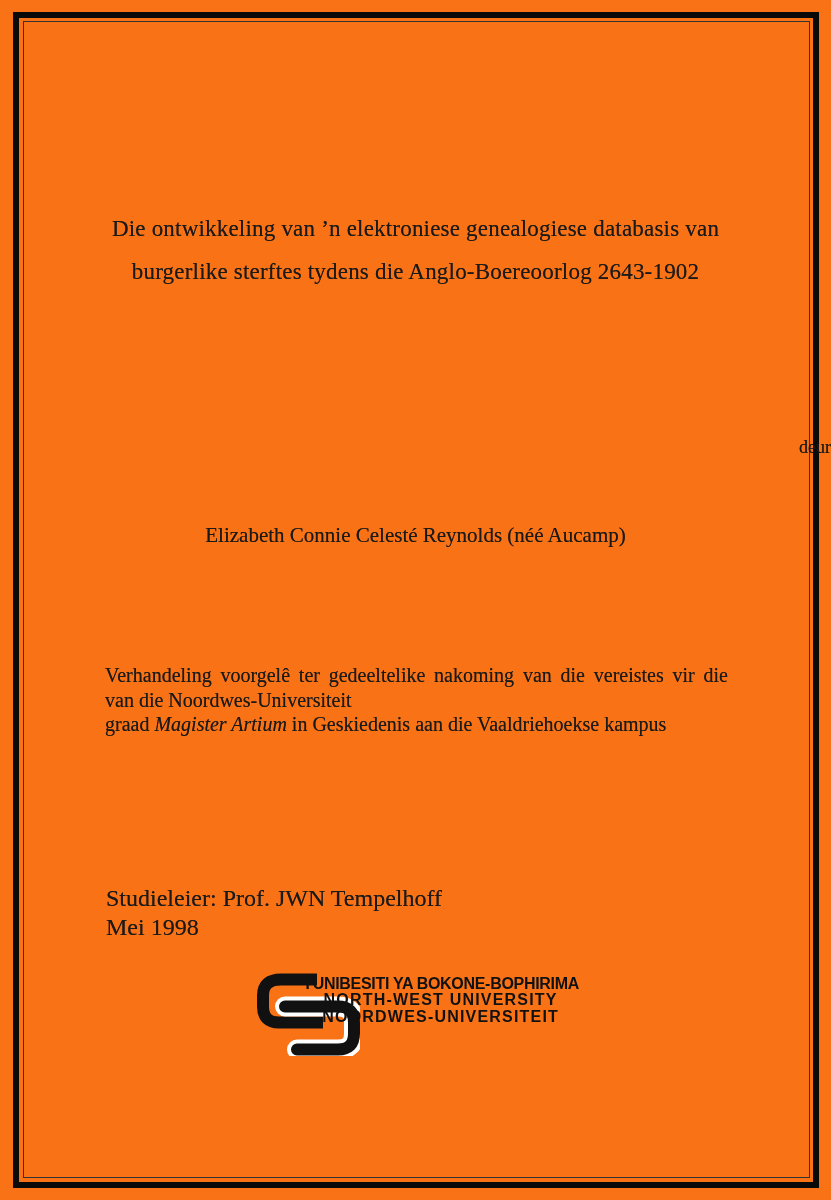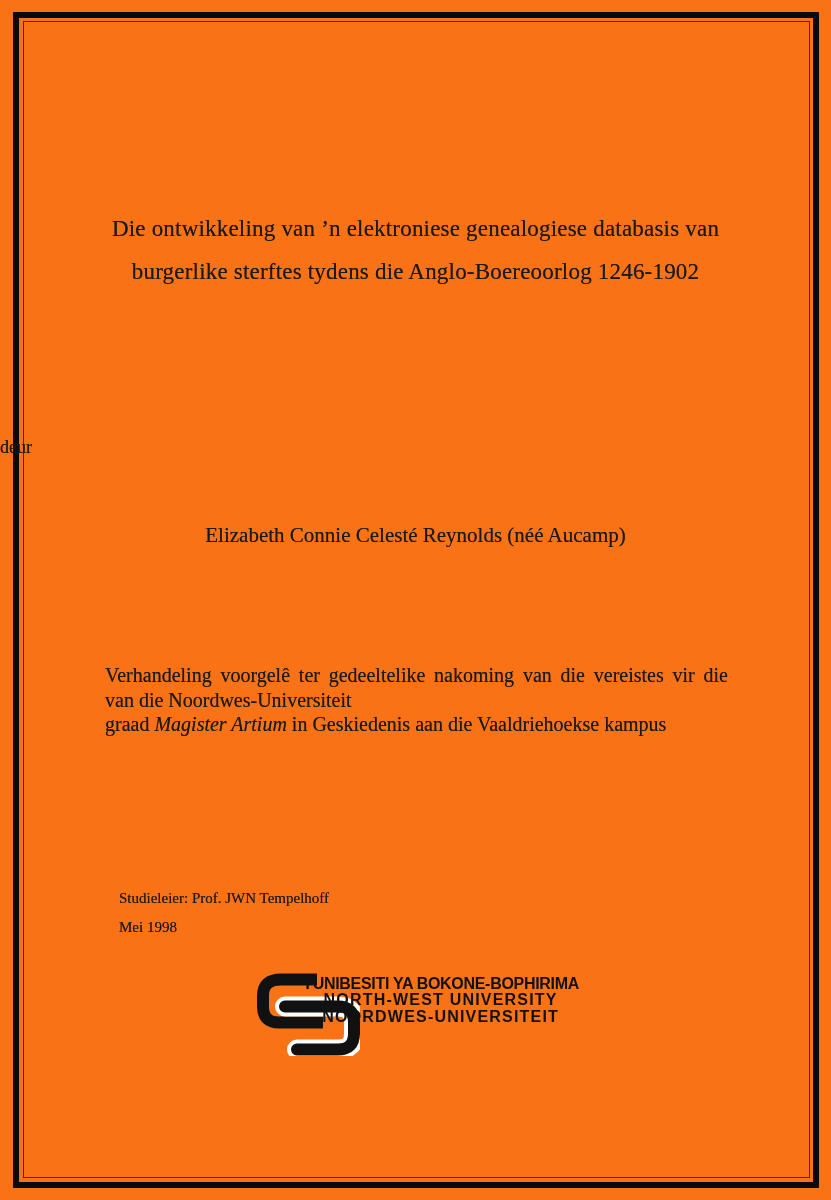--- a/index.html
+++ b/index.html
@@ -33,21 +33,21 @@
     top: 207px; left: 70px; right: 70px;
     text-align: center;
     font-size: 23px;
     line-height: 43px;
     letter-spacing: 0.2px;
   }
 
   .byline {
     position: absolute;
     top: 437px; left: 0; right: 0;
-    text-align: left;
+    text-align: right;
     font-size: 18px;
   }
 
   .author {
     position: absolute;
     top: 523px; left: 0; right: 0;
     text-align: center;
     font-size: 21px;
   }
 
@@ -59,22 +59,22 @@
     line-height: 24.5px;
   }
   .justify-line {
     text-align: justify;
     text-align-last: justify;
   }
   .submission em { font-style: italic; }
 
   .supervisor-block {
     position: absolute;
-    top: 884px; left: 119px;
-    font-size: 15px;
+    top: 884px; left: 106px;
+    font-size: 24px;
     line-height: 28.5px;
   }
 
   .logo-mark {
     position: absolute;
     left: 257px; top: 973px;
     width: 103px; height: 83px;
   }
 
   .logo-text {
@@ -95,21 +95,21 @@
 </head>
 <body>
 
 <div class="page">
 
   <div class="frame-outer"></div>
   <div class="frame-inner"></div>
 
   <div class="title-block">
     <div>Die ontwikkeling van ’n elektroniese genealogiese databasis van</div>
-    <div>burgerlike sterftes tydens die Anglo-Boereoorlog 1246-1902</div>
+    <div>burgerlike sterftes tydens die Anglo-Boereoorlog 2643-1902</div>
   </div>
 
   <div class="byline">deur</div>
 
   <div class="author">Elizabeth Connie Celesté Reynolds (néé Aucamp)</div>
 
   <div class="submission">
     <div class="justify-line">Verhandeling voorgelê ter gedeeltelike nakoming van die vereistes vir die</div>
     <div>van die Noordwes-Universiteit</div>
     <div><span>graad </span><em>Magister Artium</em><span> in Geskiedenis aan die Vaaldriehoekse kampus</span></div>

